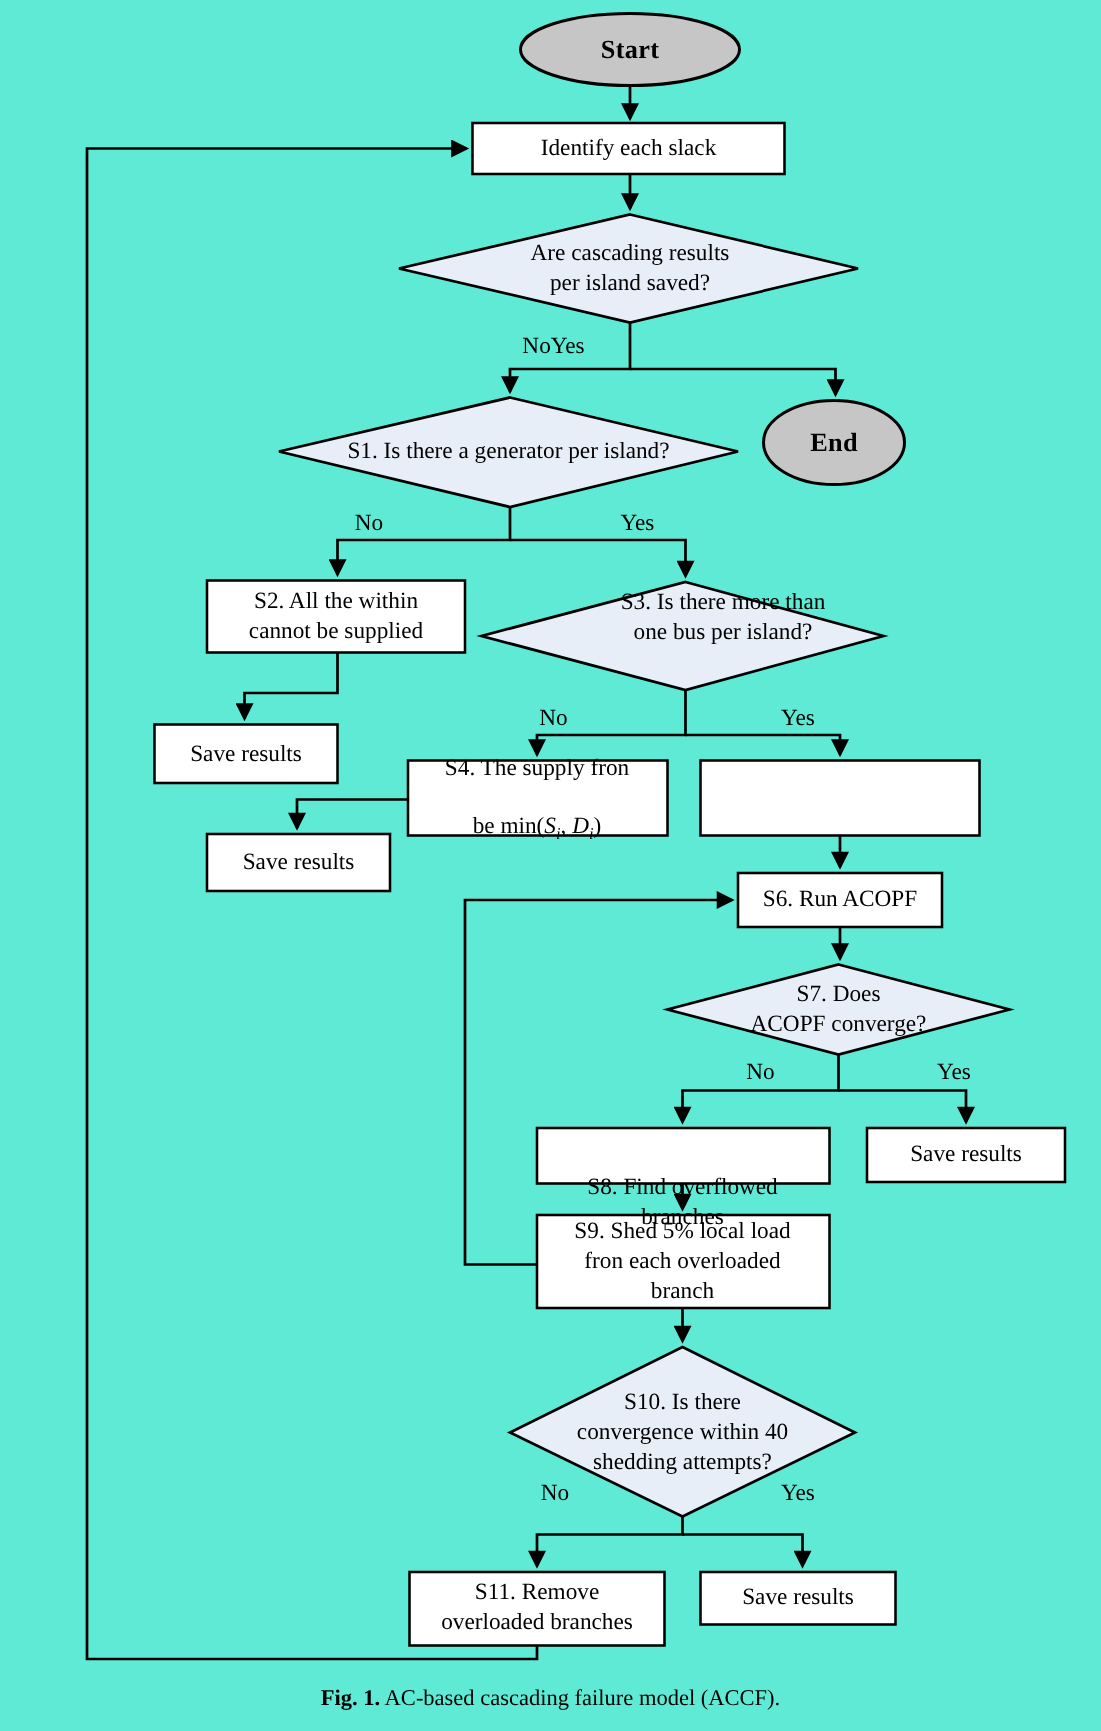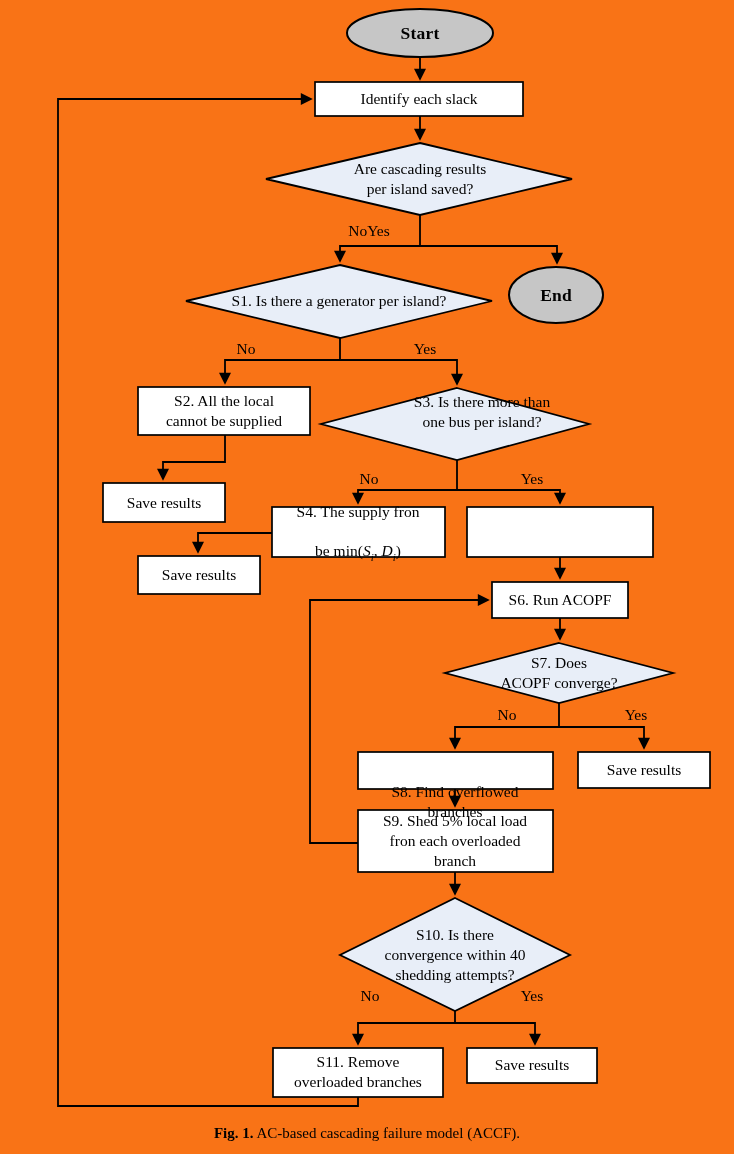--- a/index.html
+++ b/index.html
@@ -1,17 +1,17 @@
 <!DOCTYPE html>
 <html><head>
 <meta charset="utf-8">
 <style>
   html,body { margin:0; padding:0; background:#ffffff; }
   .page {
-    position:relative; width:734px; height:1154px; background:#f97316;
+    position:relative; width:734px; height:1154px; background:#5eead4;
     font-family:"Liberation Serif","DejaVu Serif",serif; overflow:hidden; color:#000;
   }
   .layer { position:absolute; left:0; top:0; }
   .lbl {
     position:absolute; transform:translate(-50%,-50%);
     text-align:center; white-space:pre-line;
     font-size:15.5px; line-height:1.28; color:#000;
   }
   .terminal-lbl { font-weight:bold; font-size:17.5px; letter-spacing:.2px; }
   .branch-lbl { white-space:nowrap;text-align:center; }
@@ -80,21 +80,21 @@
       <rect x="467" y="1048" width="130" height="35" fill="#ffffff" stroke-width="1.7"></rect>
     </g>
   </svg>
 
   <div class="lbl terminal-lbl" style="left:420px; top:33px;">Start</div>
   <div class="lbl" style="left:419px; top:99px;">Identify each slack</div>
   <div class="lbl" style="left:420px; top:179px;">Are cascading results
 per island saved?</div>
   <div class="lbl terminal-lbl" style="left:556px; top:295px;">End</div>
   <div class="lbl" style="left:339px; top:301px;">S1. Is there a generator per island?</div>
-  <div class="lbl" style="left:224px; top:411px;">S2. All the local
+  <div class="lbl" style="left:224px; top:411px;">S2. All the within
 cannot be supplied</div>
   <div class="lbl" style="left:164px; top:503px;">Save results</div>
   <div class="lbl" style="left:456px; top:412px;margin-left:26px;">S3. Is there more than
 one bus per island?</div>
 
   <div class="lbl" style="left:358px; top:532px;">
     <div>S4. The supply fron</div>
     <div><span>be min(</span><span class="v">S</span><sub class="v">i</sub><span>, </span><span class="v">D</span><sub class="v">i</sub><span>)</span></div>
   </div>
 

